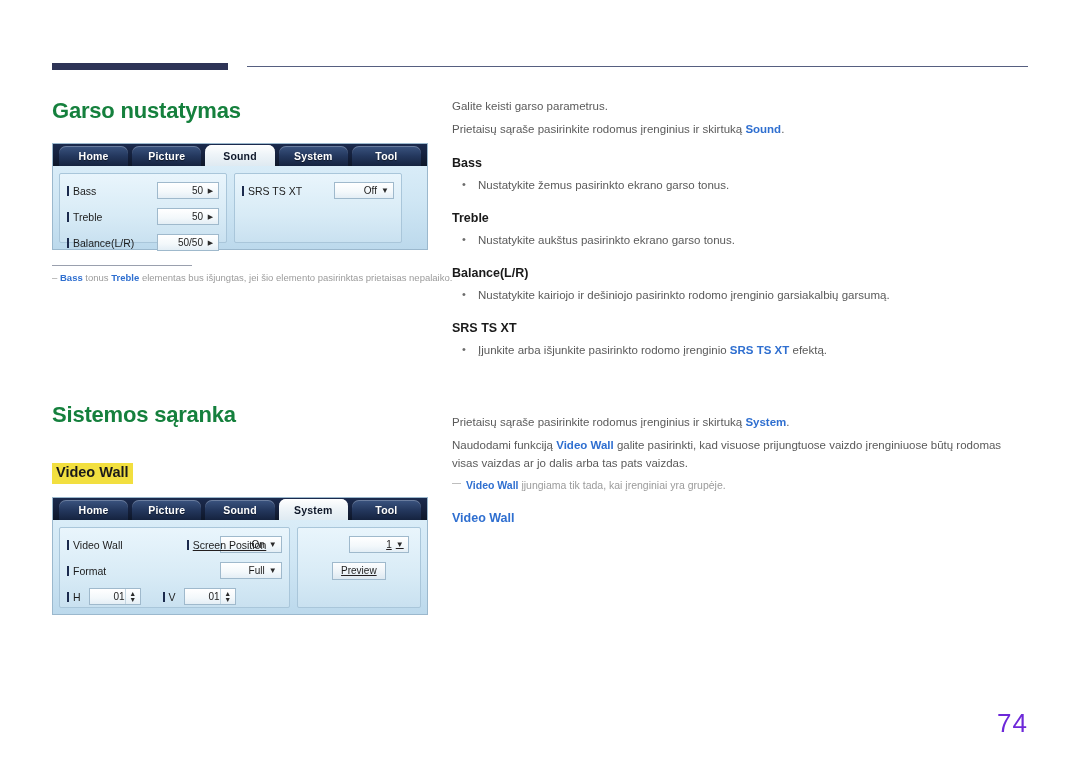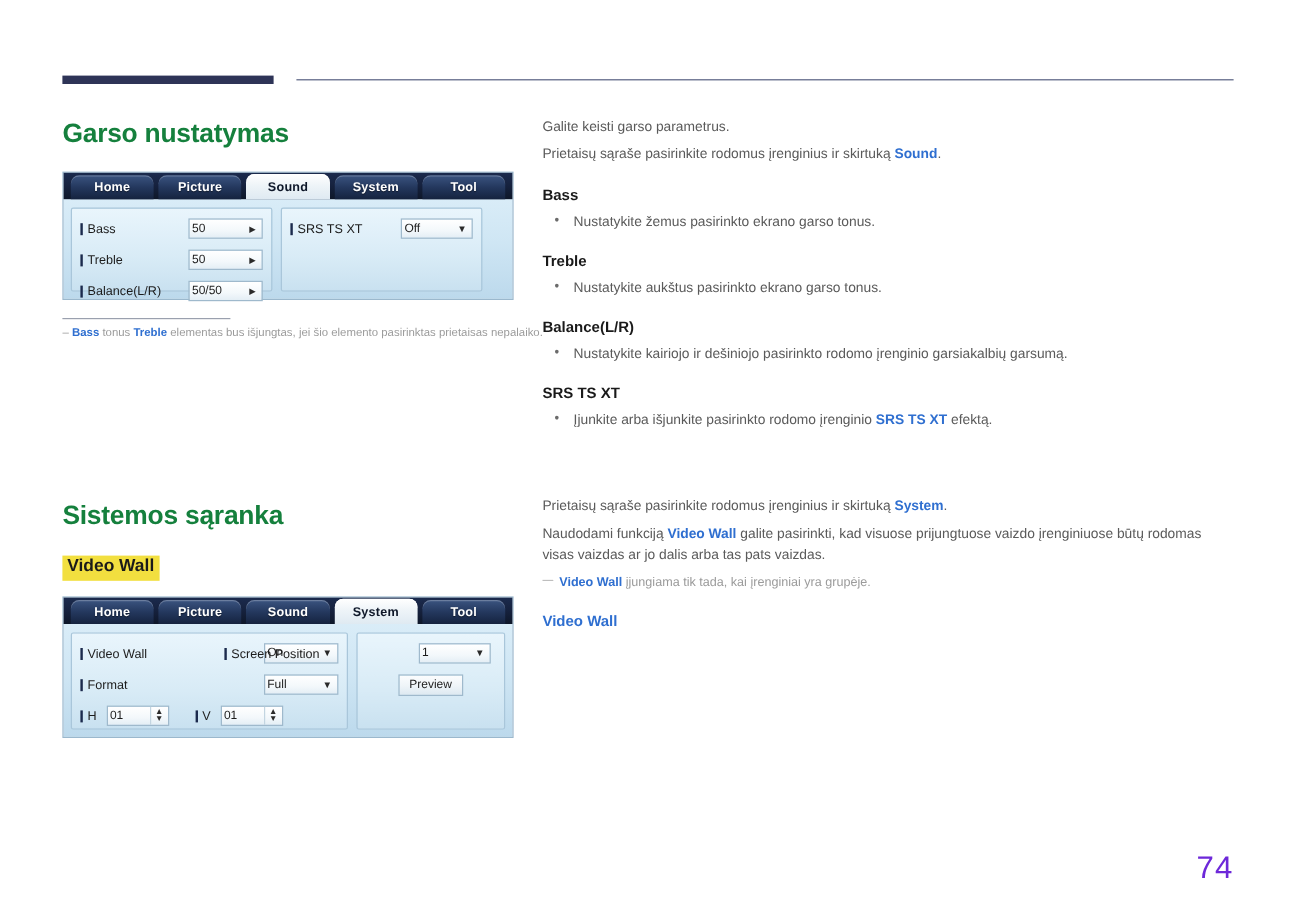--- a/index.html
+++ b/index.html
@@ -33,21 +33,21 @@
   
   .h1 {
     position: absolute;
     left: 52px;
     font-size: 22px;
     font-weight: bold;
     letter-spacing: -0.2px;
     color: #15803d;
   }
   #heading-sound { top: 98px; }
-  #heading-system { top: 417px; }
+  #heading-system { top: 402px; }
 
   .hl-label {
     position: absolute;
     left: 52px;
     top: 463px;
     font-size: 14.5px;
     font-weight: bold;
     color: #1a1a1a;
     background: #f2df3f;
     padding: 2px 4px 3px 4px;
@@ -189,21 +189,21 @@
   .osd-pane {
     background: linear-gradient(180deg,#e9f5fc 0%, #d8ebf6 60%, #c9e1f0 100%);
     border: 1px solid #a9c6da;
     border-radius: 2px;
     box-sizing: border-box;
     padding: 6px 7px;
   }
   #sound-pane-left  { width: 168px; }
   #sound-pane-right { width: 168px; margin-left: 7px; }
   #sys-pane-left    { width: 246px; }
-  #sys-pane-right   { width: 132px; margin-left: 7px; }
+  #sys-pane-right   { width: 132px; margin-left: 7px; text-decoration: underline; }
 
   .row {
     display: flex;
     align-items: center;
     height: 21px;
     margin-bottom: 5px;
   }
   .row:last-child { margin-bottom: 0; }
 
   .fld-label {
@@ -227,21 +227,21 @@
     background: linear-gradient(180deg,#ffffff 0%, #f3f8fb 60%, #e4eef5 100%);
     border: 1px solid #9fb9cc;
     display: flex;
     align-items: center;
     box-sizing: border-box;
     font-size: 10px;
     color: #1c1c1c;
   }
   .ctl .val {
     flex: 1 1 auto;
-    text-align: left;
+    text-align: right;
     padding-left: 2px;
   }
   .ctl .arrow-r {
     width: 15px;
     text-align: center;
     font-size: 7px;
     color: #2a2a2a;
   }
   .ctl .caret {
     width: 16px;

